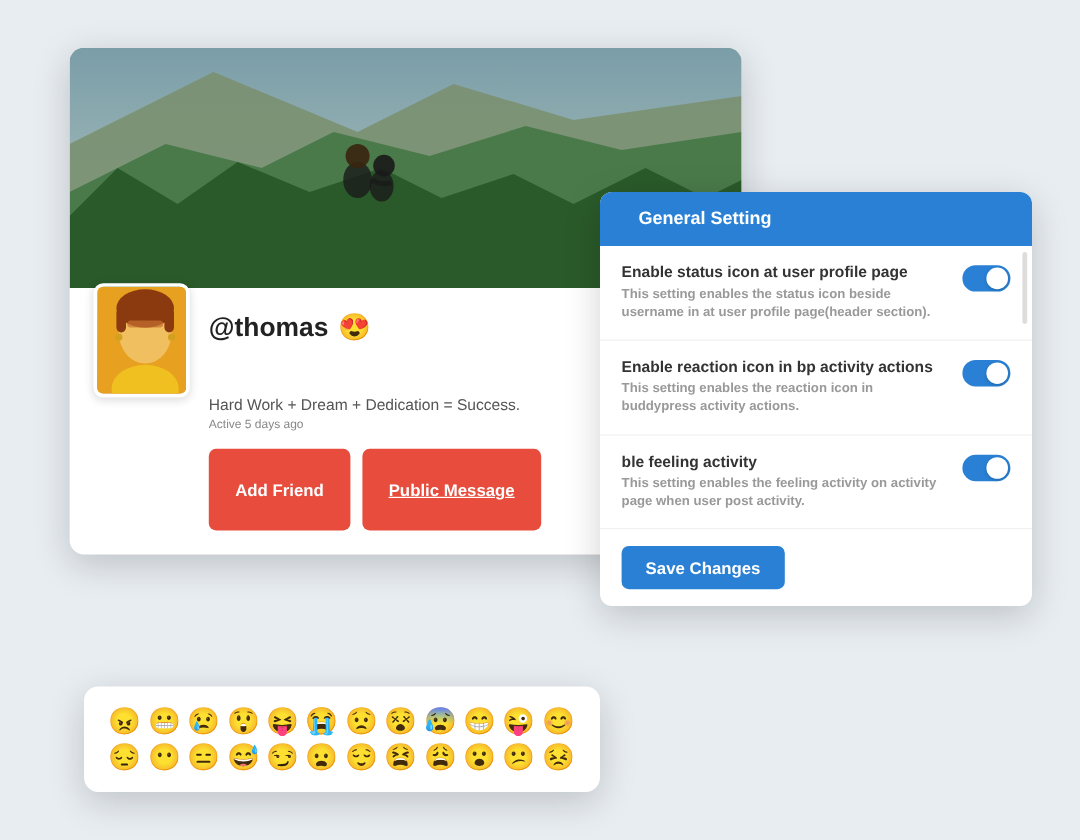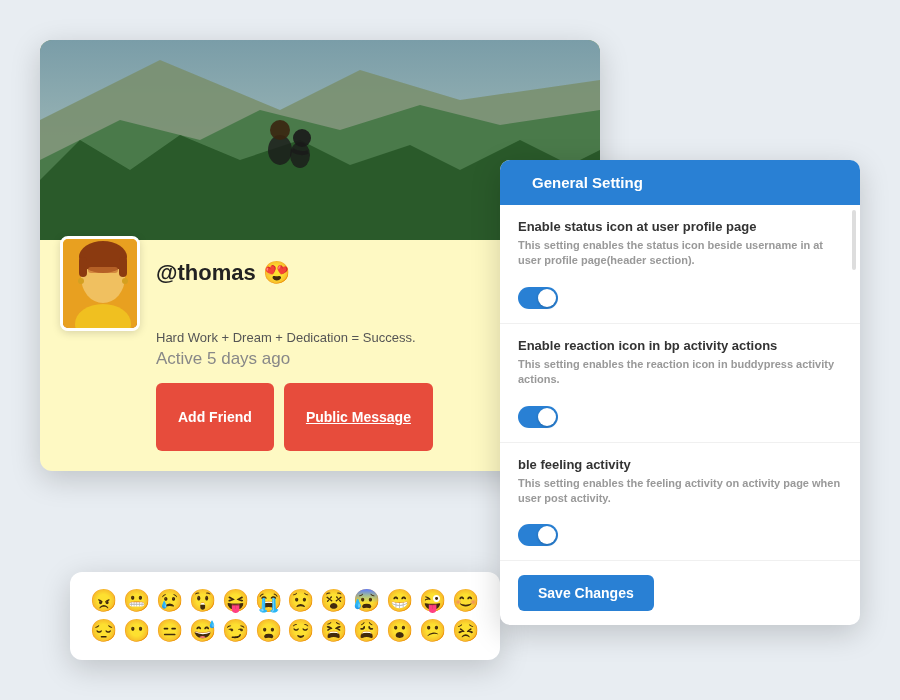--- a/index.html
+++ b/index.html
@@ -17,23 +17,23 @@
     .scene {
       position: relative;
       width: 820px;
       height: 620px;
     }
 
     
     .profile-card {
       position: absolute;
       top: 0;
-      left: 0;
+      left: 18px;
       width: 560px;
-      background: #fef9c3;
+      background: #ffffff;
       border-radius: 12px;
       box-shadow: 0 8px 30px rgba(0,0,0,0.18);
       overflow: hidden;
       z-index: 1;
     }
 
     .profile-cover {
       width: 100%;
       height: 200px;
       background: linear-gradient(135deg, #6b8f71 0%, #3a6b4a 30%, #2d5a3d 50%, #7a9e6a 70%, #8ab080 100%);
@@ -93,21 +93,21 @@
     }
 
     .profile-bio {
       font-size: 13px;
       color: #555;
       margin-bottom: 4px;
       margin-top: 44px;
     }
 
     .profile-active {
-      font-size: 17px;
+      font-size: 10px;
       color: #888;
       margin-bottom: 14px;
     }
 
     .profile-actions {
       display: flex;
       gap: 10px;
     }
 
     .btn-add-friend {
@@ -183,21 +183,20 @@
     .settings-body {
       padding: 0;
     }
 
     .settings-row {
       display: flex;
       align-items: flex-start;
       padding: 14px 18px;
       border-bottom: 1px solid #f0f0f0;
       gap: 16px;
-      flex-direction: column;
     }
 
     .settings-row:last-of-type {
       border-bottom: 1px solid #f0f0f0;
     }
 
     .settings-label-group {
       flex: 1;
     }
 

